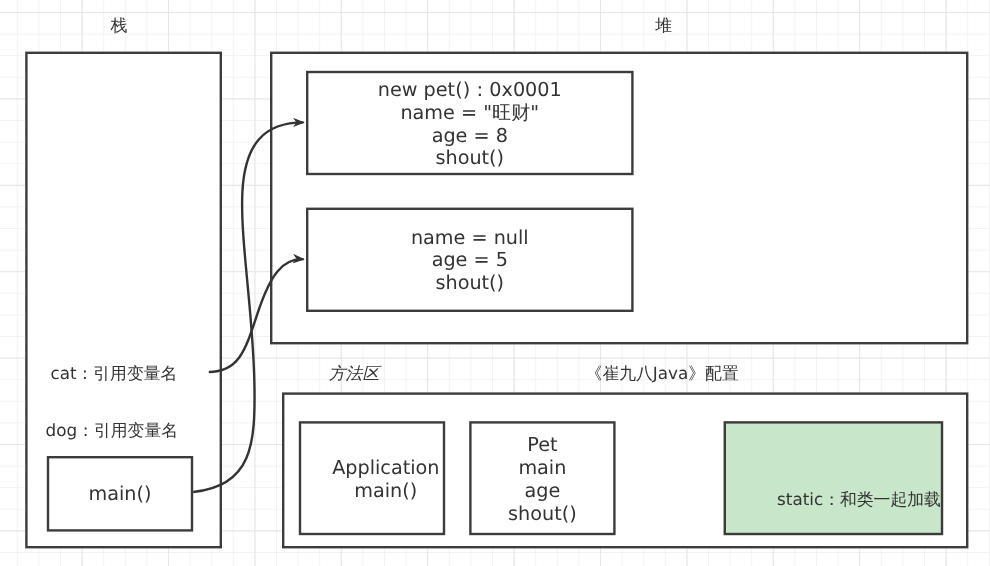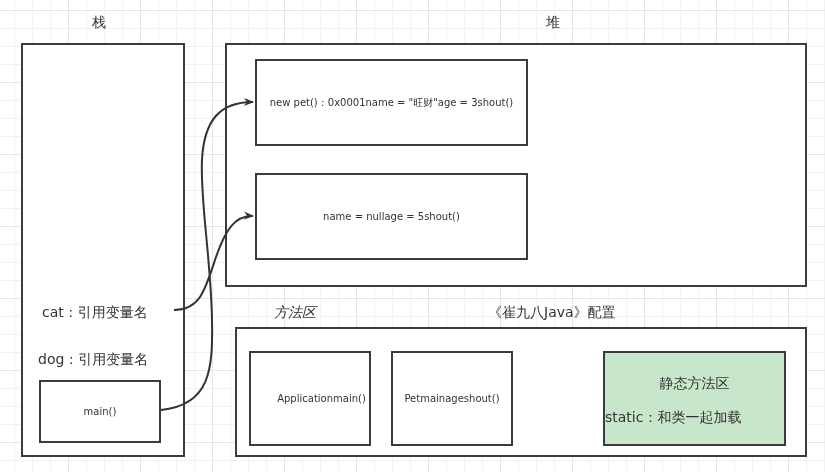--- a/index.html
+++ b/index.html
@@ -18,42 +18,42 @@
   }
   .box {
     position: absolute; box-sizing: border-box;
     border: 2px solid #3c3c3c; background: #ffffff;
   }
   .label {
     position: absolute; font-size: 14px; color: #333333;
     white-space: nowrap; line-height: 18px;
   }
   .center-text {
-    display: flex; flex-direction: row; align-items: center; justify-content: center;
-    text-align: left; font-size: 10px; line-height: 19px; color: #333;
+    display: flex; flex-direction: column; align-items: center; justify-content: center;
+    text-align: left; font-size: 16px; line-height: 19px; color: #333;
   }
   svg.arrows { position: absolute; left: 0; top: 0; pointer-events: none; }
 </style>
 </head>
 <body>
 
 <div class="label" style="left:92px; top:13px;">栈</div>
 <div class="box" style="left:21px; top:43px; width:164px; height:414px;"></div>
 <div class="label" style="left:42px; top:303px;">cat：引用变量名</div>
 <div class="label" style="left:38px; top:350px;">dog：引用变量名</div>
 <div class="box center-text" style="left:39px; top:380px; width:122px; height:63px;">
   <span>main()</span>
 </div>
 
 <div class="label" style="left:546px; top:13px;">堆</div>
 <div class="box" style="left:225px; top:43px; width:582px; height:244px;"></div>
 <div class="box center-text" style="left:255px; top:59px; width:273px; height:87px;">
   <span>new pet()：0x0001</span>
   <span>name = "旺财"</span>
-  <span>age = 3</span>
+  <span>age = 8</span>
   <span>shout()</span>
 </div>
 <div class="box center-text" style="left:255px; top:173px; width:273px; height:87px;">
   <span>name = null</span>
   <span>age = 5</span>
   <span>shout()</span>
 </div>
 
 <div class="label" style="left:274px; top:303px;font-style:italic;">方法区</div>
 <div class="label" style="left:488px; top:303px;">《崔九八Java》配置</div>
@@ -62,22 +62,21 @@
   <span>Application</span>
   <span>main()</span>
 </div>
 <div class="box center-text" style="left:391px; top:351px; width:122px; height:95px;">
   <span>Pet</span>
   <span>main</span>
   <span>age</span>
   <span>shout()</span>
 </div>
 <div class="box" style="left:603px; top:351px; width:183px; height:95px; background:#c8e6c9;">
-  <div class="label" style="left:0; right:0; top:21px; text-align:center;">静态方法区</div>
-  <div class="label" style="left:0; right:0; top:55px; text-align:left;">static：和类一起加载</div>
+  <div class="label" style="left:0; right:0; top:55px; text-align:right;">static：和类一起加载</div>
 </div>
 
 <svg class="arrows" width="825" height="472" viewBox="0 0 825 472">
   <defs>
     <marker id="ah" markerWidth="10" markerHeight="10" refX="9" refY="5" orient="auto" markerUnits="userSpaceOnUse">
       <path d="M0,1 L10,5 L0,9 L3,5 Z" fill="#333333"></path>
     </marker>
   </defs>
   <path d="M174,310 C200,310 205,290 215,260 C225,230 235,215 253,216" fill="none" stroke="#333333" stroke-width="2" marker-end="url(#ah)"></path>
   <path d="M161,410 C210,405 213,370 212,320 C211,260 200,200 202,160 C204,120 220,102 253,102" fill="none" stroke="#333333" stroke-width="2" marker-end="url(#ah)"></path>

